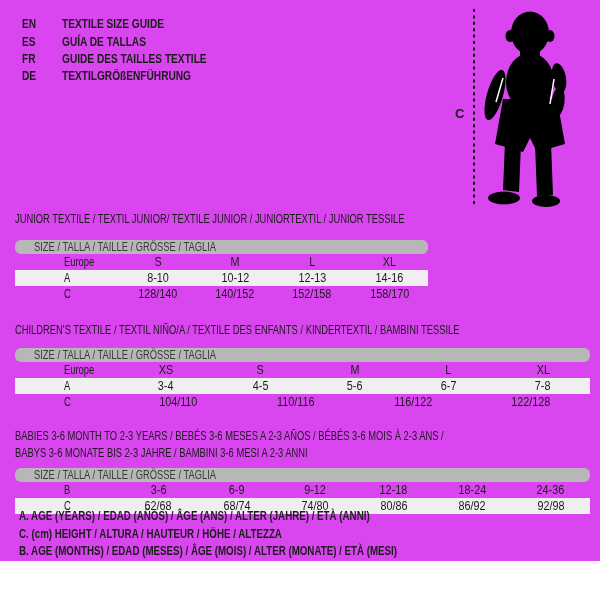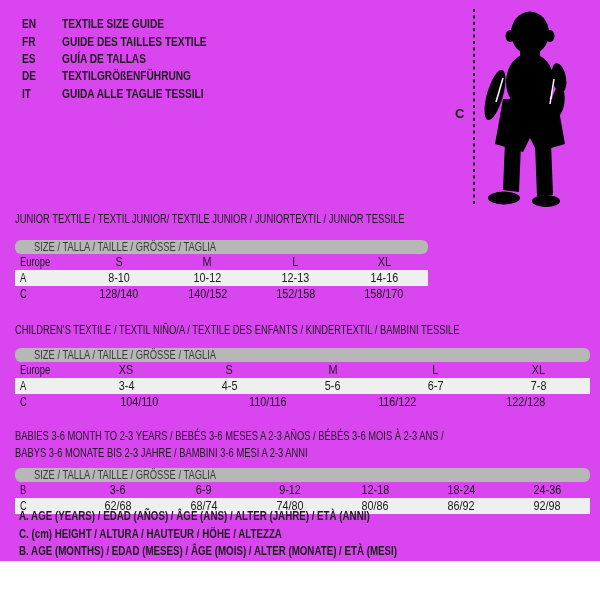--- a/index.html
+++ b/index.html
@@ -25,52 +25,48 @@
   .tbl-2{top:428px;width:575px;}
   .tbl-title{font-weight:400;font-size:12px;line-height:16px;}
   .tbl-2 .tbl-title{line-height:17px;}
   .size-bar{height:14px;background:#b7b7b7;display:flex;align-items:center;padding-left:19px;border-radius:6px;}
   .tbl-0 .size-bar{margin-top:13px;}
   .tbl-1 .size-bar{margin-top:10px;}
   .tbl-2 .size-bar{margin-top:6px;}
   .size-bar-text{font-size:12px;color:#3b3b3b;}
   .trow{display:flex;height:16px;align-items:center;font-size:12px;}
   .trow.shaded{background:#efefef;}
-  .trow-label{width:60px;padding-left:5px;box-sizing:border-box;}
+  .trow-label{width:60px;padding-left:5px;box-sizing:border-box;margin-left:44px;}
   .tcell{flex:1;text-align:center;}
 
   
   .footnotes{position:absolute;left:19px;top:508px;}
   .footnote{font-weight:700;font-size:12.5px;line-height:17.5px;}
 </style>
 </head>
 <body>
 
 <div class="page">
 
   <div class="lang-list">
     <div class="lang-row">
       <span class="lang-code"><span class="cond">EN</span></span>
       <span class="cond">TEXTILE SIZE GUIDE</span>
     </div>
     <div class="lang-row">
+      <span class="lang-code"><span class="cond">ES</span></span>
+      <span class="cond">GUÍA DE TALLAS</span>
+    </div>
+    <div class="lang-row">
       <span class="lang-code"><span class="cond">FR</span></span>
       <span class="cond">GUIDE DES TAILLES TEXTILE</span>
     </div>
     <div class="lang-row">
-      <span class="lang-code"><span class="cond">ES</span></span>
-      <span class="cond">GUÍA DE TALLAS</span>
-    </div>
-    <div class="lang-row">
       <span class="lang-code"><span class="cond">DE</span></span>
       <span class="cond">TEXTILGRÖßENFÜHRUNG</span>
-    </div>
-    <div class="lang-row">
-      <span class="lang-code"><span class="cond">IT</span></span>
-      <span class="cond">GUIDA ALLE TAGLIE TESSILI</span>
     </div>
   </div>
 
   <svg class="figure-line" width="8" height="201" viewBox="0 0 8 201">
     <line x1="4" y1="2" x2="4" y2="199" stroke="#111111" stroke-width="2" stroke-dasharray="3 3.4"></line>
   </svg>
 
   <svg class="figure-svg" width="100" height="203" viewBox="0 0 100 203" fill="#000000">
     <ellipse cx="32" cy="30" rx="4.5" ry="6"></ellipse>
     <ellipse cx="72" cy="30" rx="4.5" ry="6"></ellipse>

